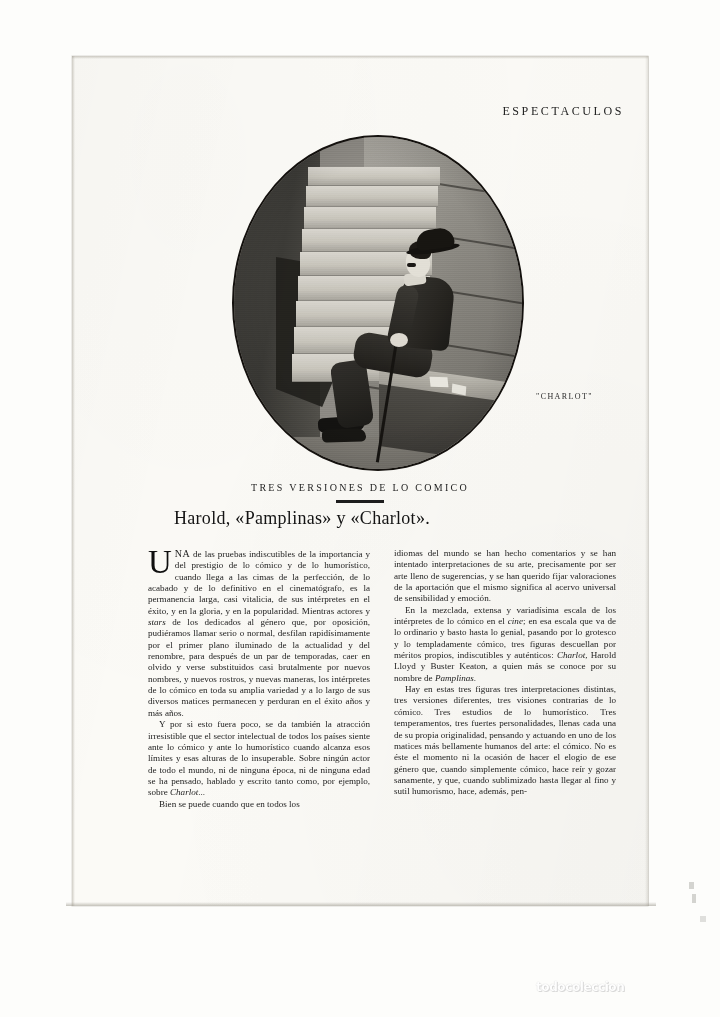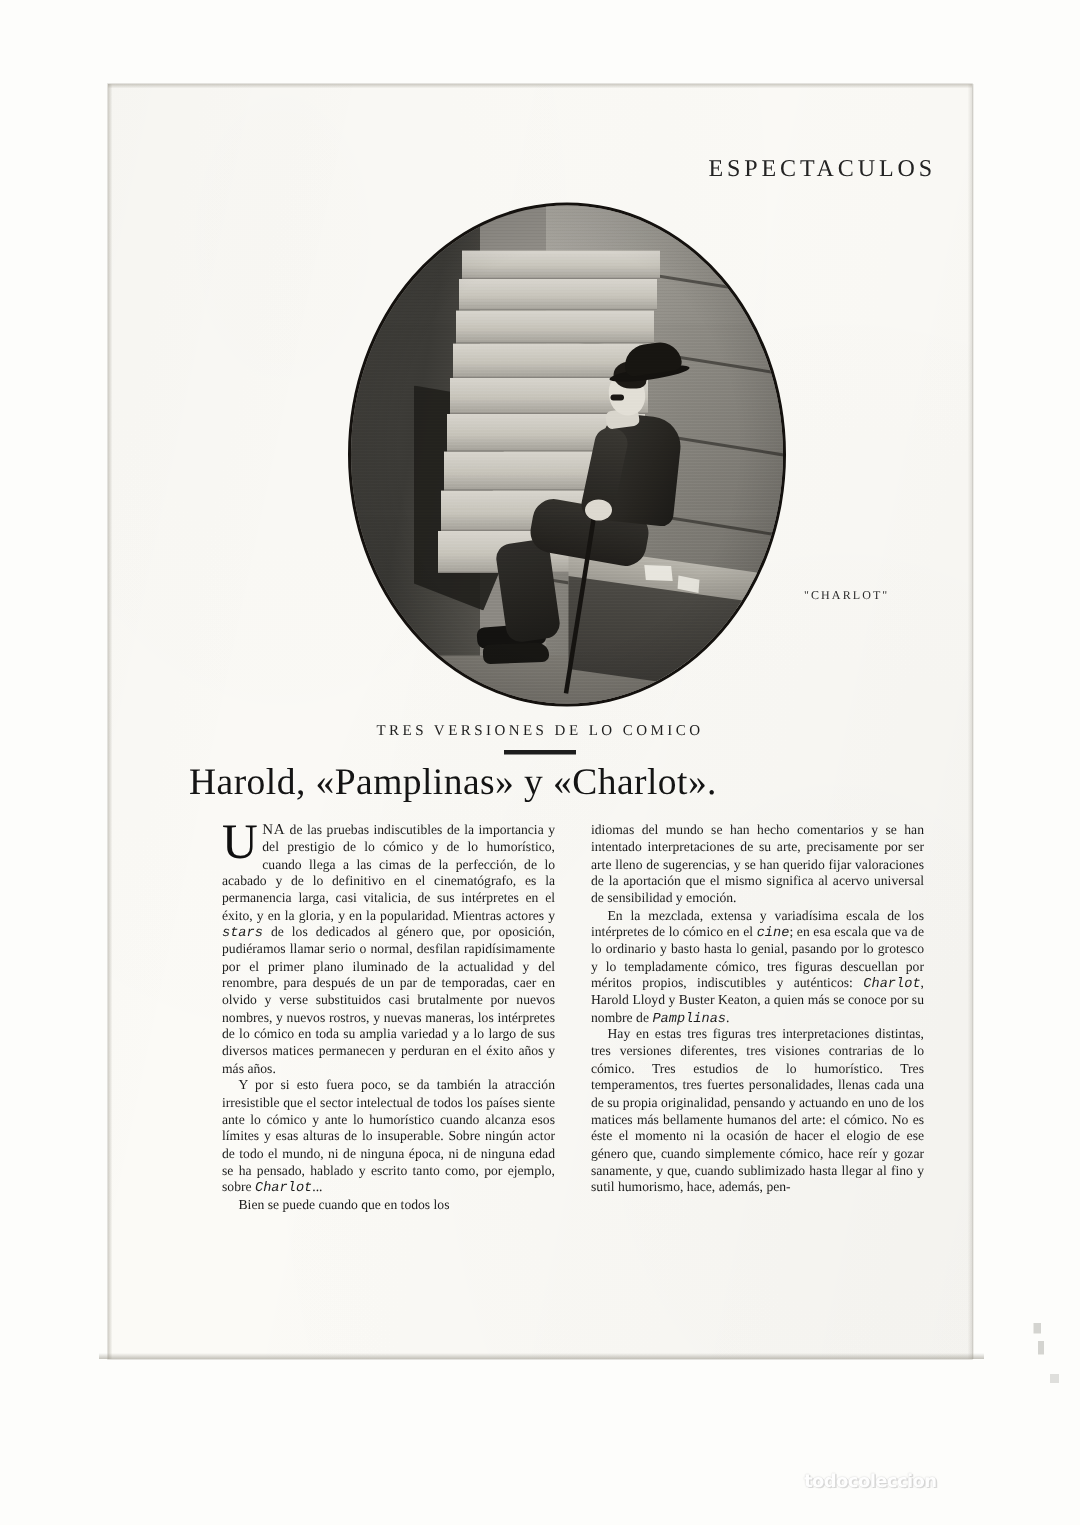--- a/index.html
+++ b/index.html
@@ -74,21 +74,21 @@
 
   
   #running-head {
     position: absolute;
     left: 72px;
     top: 104px;
     width: 576px;
     text-align: right;
     padding-right: 24px;
     font-family: "Liberation Serif", serif;
-    font-size: 16px;
+    font-size: 12px;
     letter-spacing: 2.6px;
     color: #232323;
     box-sizing: border-box;
   }
 
   
   #photo-block {
     position: absolute;
     left: 232px;
     top: 135px;
@@ -282,21 +282,21 @@
     background: #1d1d1d;
   }
 
   
   #headline {
     position: absolute;
     left: 72px;
     top: 508px;
     width: 460px;
     text-align: center;
-    font-size: 25px;
+    font-size: 18px;
     font-weight: normal;
     letter-spacing: 0.3px;
     color: #141414;
     margin: 0;
   }
 
   
   #body-columns {
     position: absolute;
     left: 148px;
@@ -309,21 +309,21 @@
     width: 222px;
     font-size: 9.1px;
     line-height: 11.35px;
     text-align: justify;
     text-justify: inter-word;
     color: #1c1c1c;
     hyphens: manual;
   }
   .column p { margin: 0; text-indent: 11px; }
   .column p.lead { text-indent: 0; }
-  .column i { font-style: italic; font-family: Liberation Mono, monospace; }
+  .column i { font-style: italic; }
 
   #dropcap {
     float: left;
     font-size: 33px;
     line-height: 25px;
     padding: 2px 3px 0 0;
     font-family: "Liberation Serif", serif;
     color: #0f0f0f;
   }
   .smallcaps { font-size: 10px; letter-spacing: 0.4px; }

